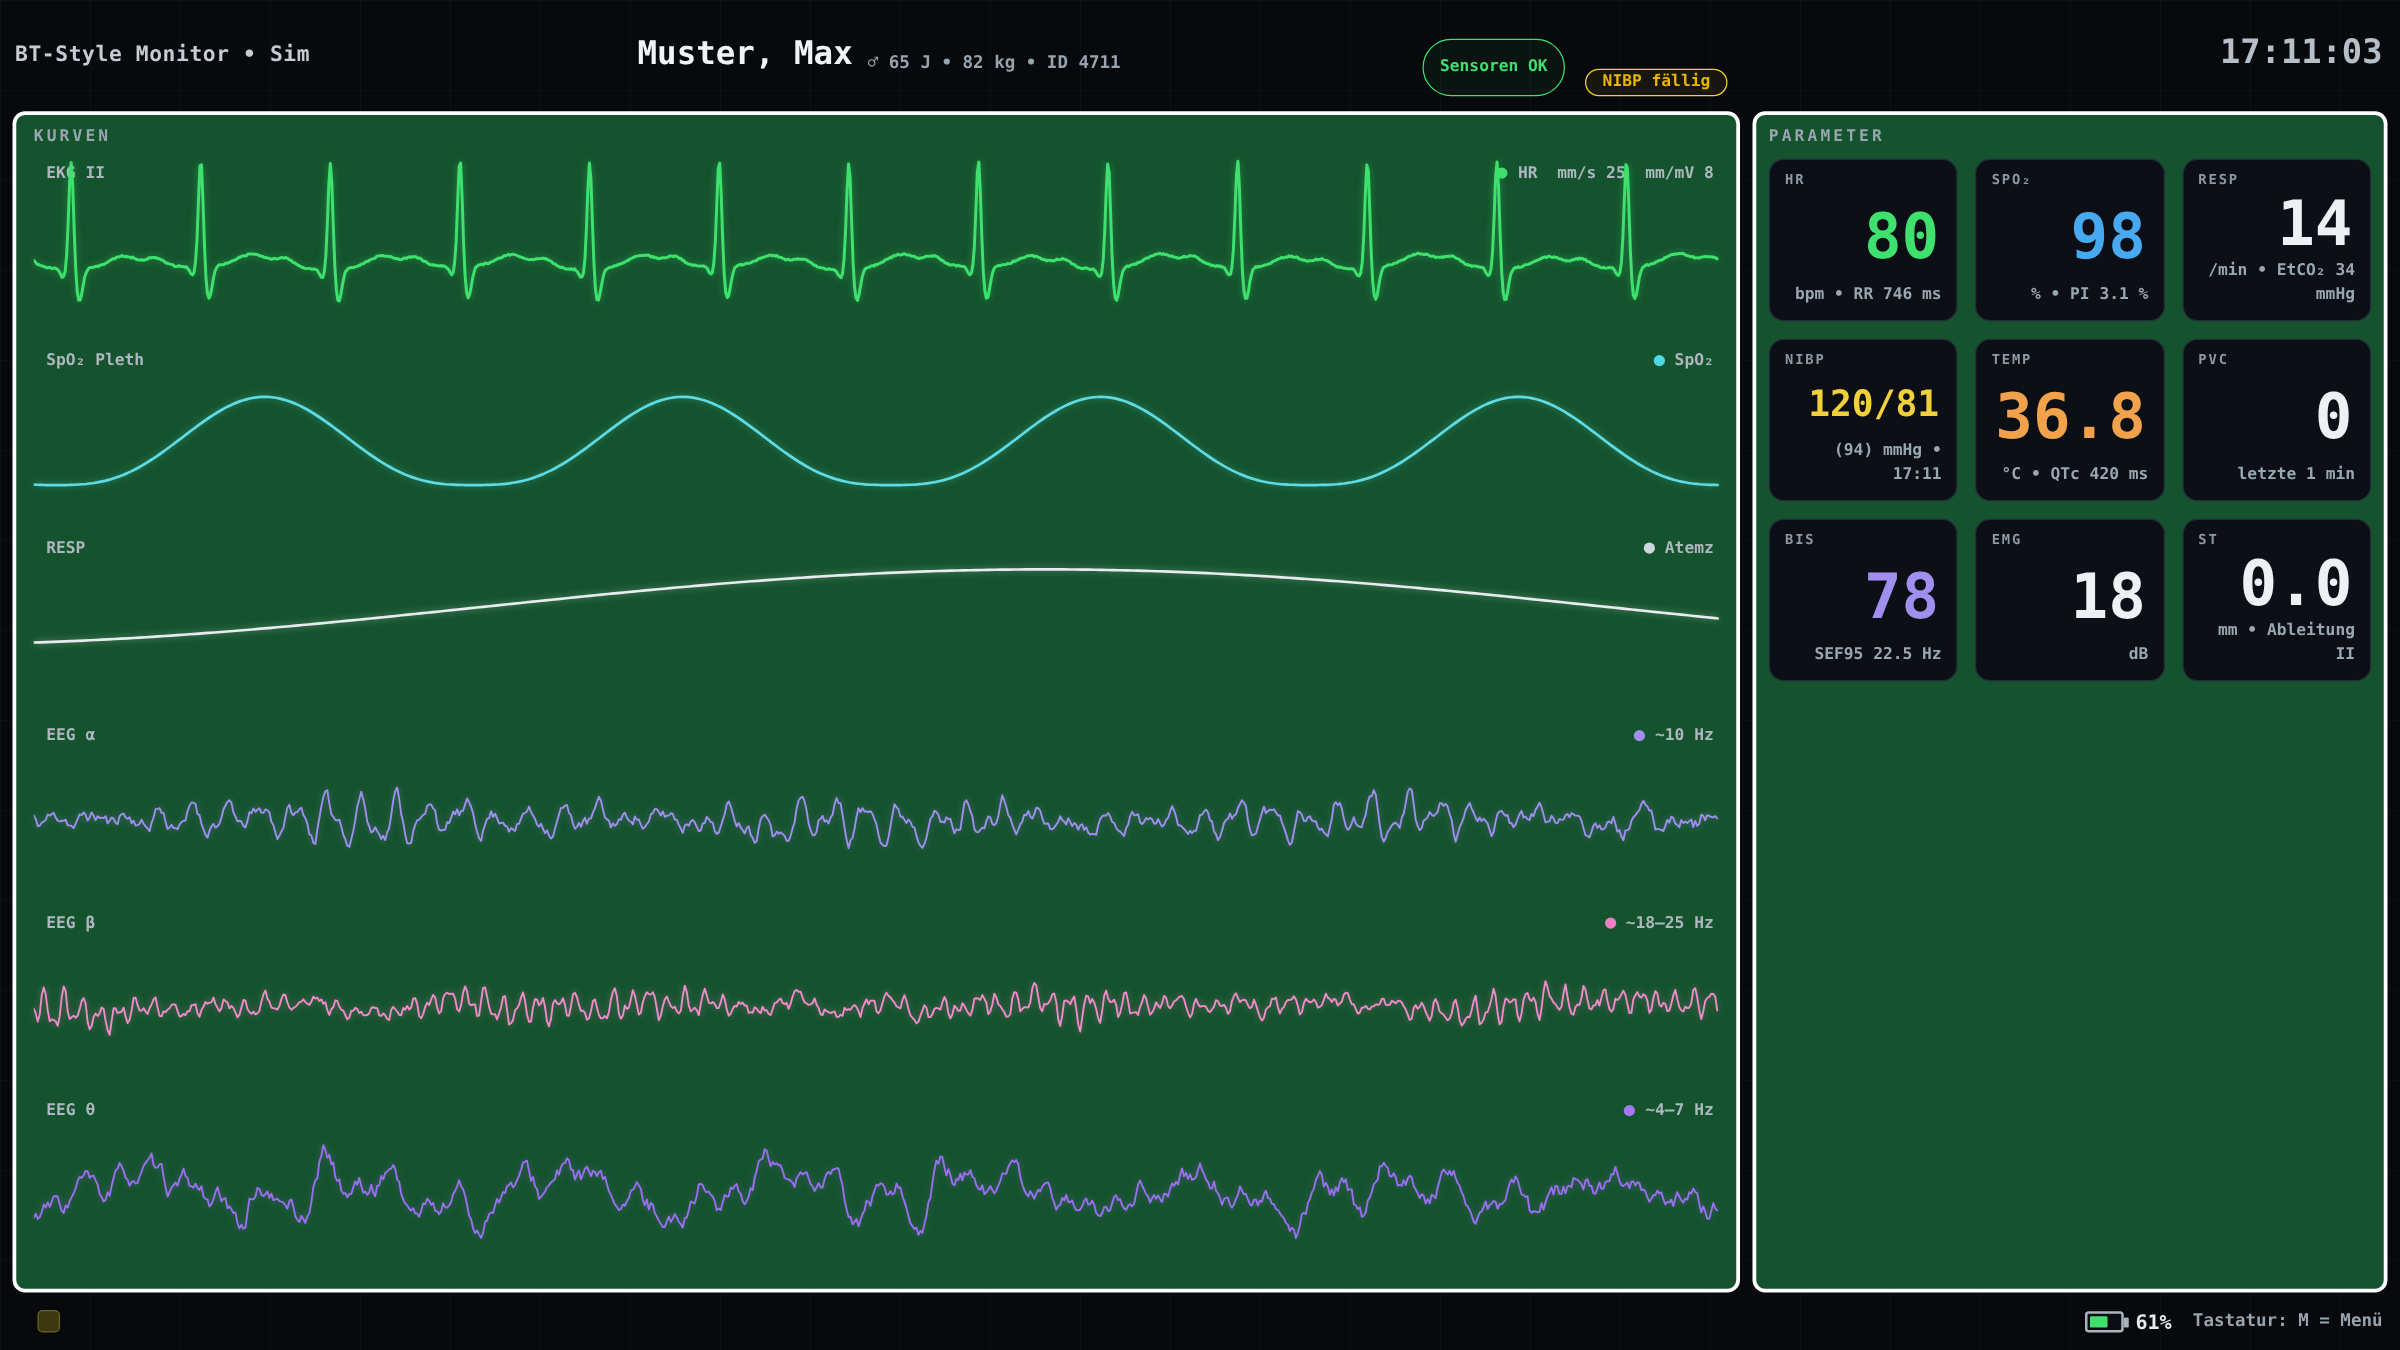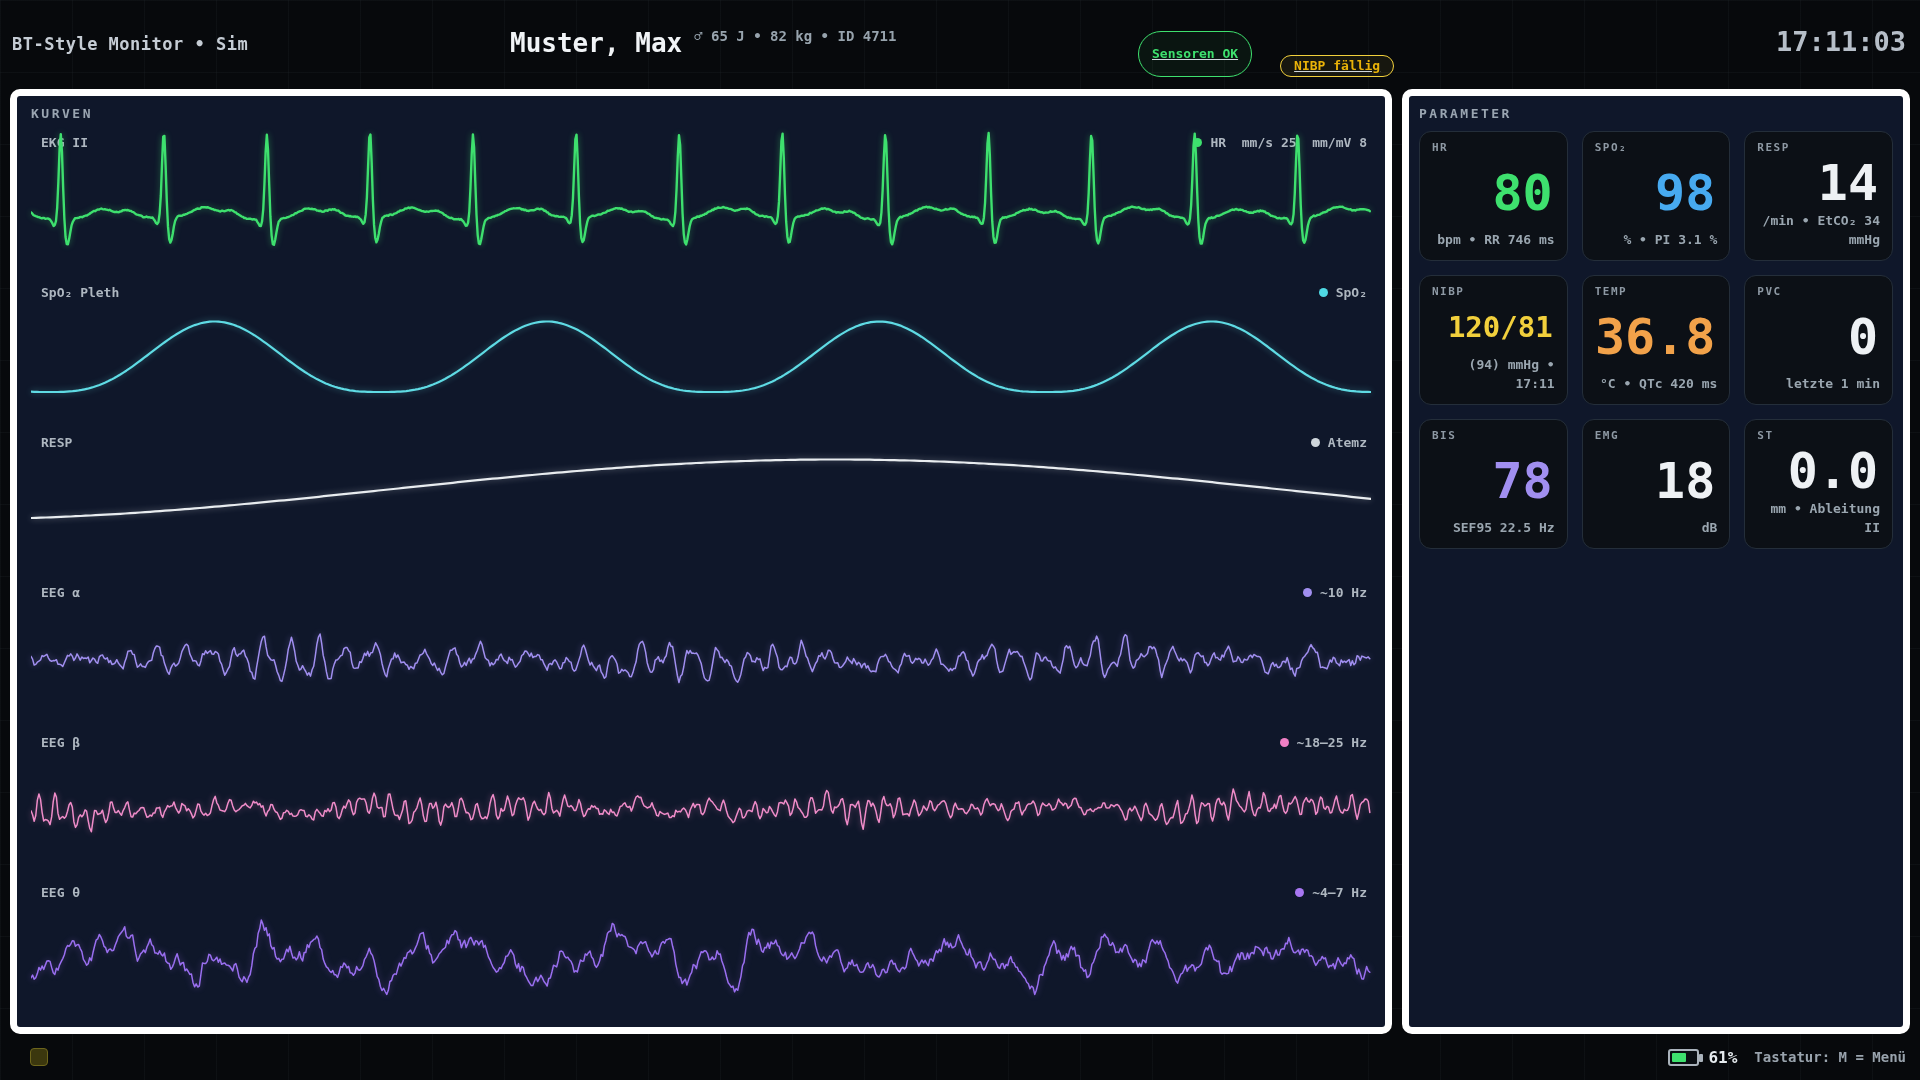--- a/index.html
+++ b/index.html
@@ -19,37 +19,37 @@
     background-size:72px 72px;
   }
   .app { position:absolute; inset:0; z-index:1; }
 
   
   .topbar { position:absolute; top:0; left:0; right:0; height:89px; }
   .app-title {
     position:absolute; left:12px; top:34px;
     font-size:17px; font-weight:700; color:#c5ccd4; letter-spacing:0.5px;
   }
-  .patient { position:absolute; left:510px; top:28px; display:flex; align-items:flex-start; gap:12px; }
+  .patient { position:absolute; left:510px; top:28px; display:flex; align-items:flex-end; gap:12px; }
   .patient-name { font-size:26px; font-weight:700; color:#f1f4f7; }
   .patient-meta { font-size:14px; font-weight:600; color:#97a3ad; }
-  .badges { position:absolute; left:1138px; top:31px; display:flex; gap:28px;text-decoration:underline; }
+  .badges { position:absolute; left:1138px; top:31px; display:flex; gap:16px; }
   .badge {
     display:inline-flex; align-items:center; padding:2px 13px 3px;
     border:1.5px solid; border-radius:999px; font-size:13px; font-weight:700;
     white-space:pre;
   }
   .badge.green { color:#3ee06e; border-color:#3ee06e; background:rgba(62,224,110,0.06); }
   .badge.yellow { color:#eab308; border-color:#f2d03c; background:rgba(242,208,60,0.07);margin-top:24px; }
   .clock { position:absolute; right:14px; top:26px; font-size:27px; font-weight:600; color:#b6bec8; }
 
   
   .panel {
-    position:absolute; background:#0f172a;
-    border:7px solid #ffffff; border-radius:10px;
+    position:absolute; background:#14532d;
+    border:3px solid #ffffff; border-radius:10px;
   }
   .panel-header {
     font-size:13px; font-weight:700; letter-spacing:2.5px; color:#9aa5b1;
   }
   .waves-panel { left:10px; top:89px; width:1382px; height:945px; padding:10px 14px 8px; }
   .params-panel { left:1402px; top:89px; width:508px; height:945px; padding:10px 10px; }
 
   
   .waves-body { margin-top:4px; }
   .wave-row { position:relative; height:150px; }

